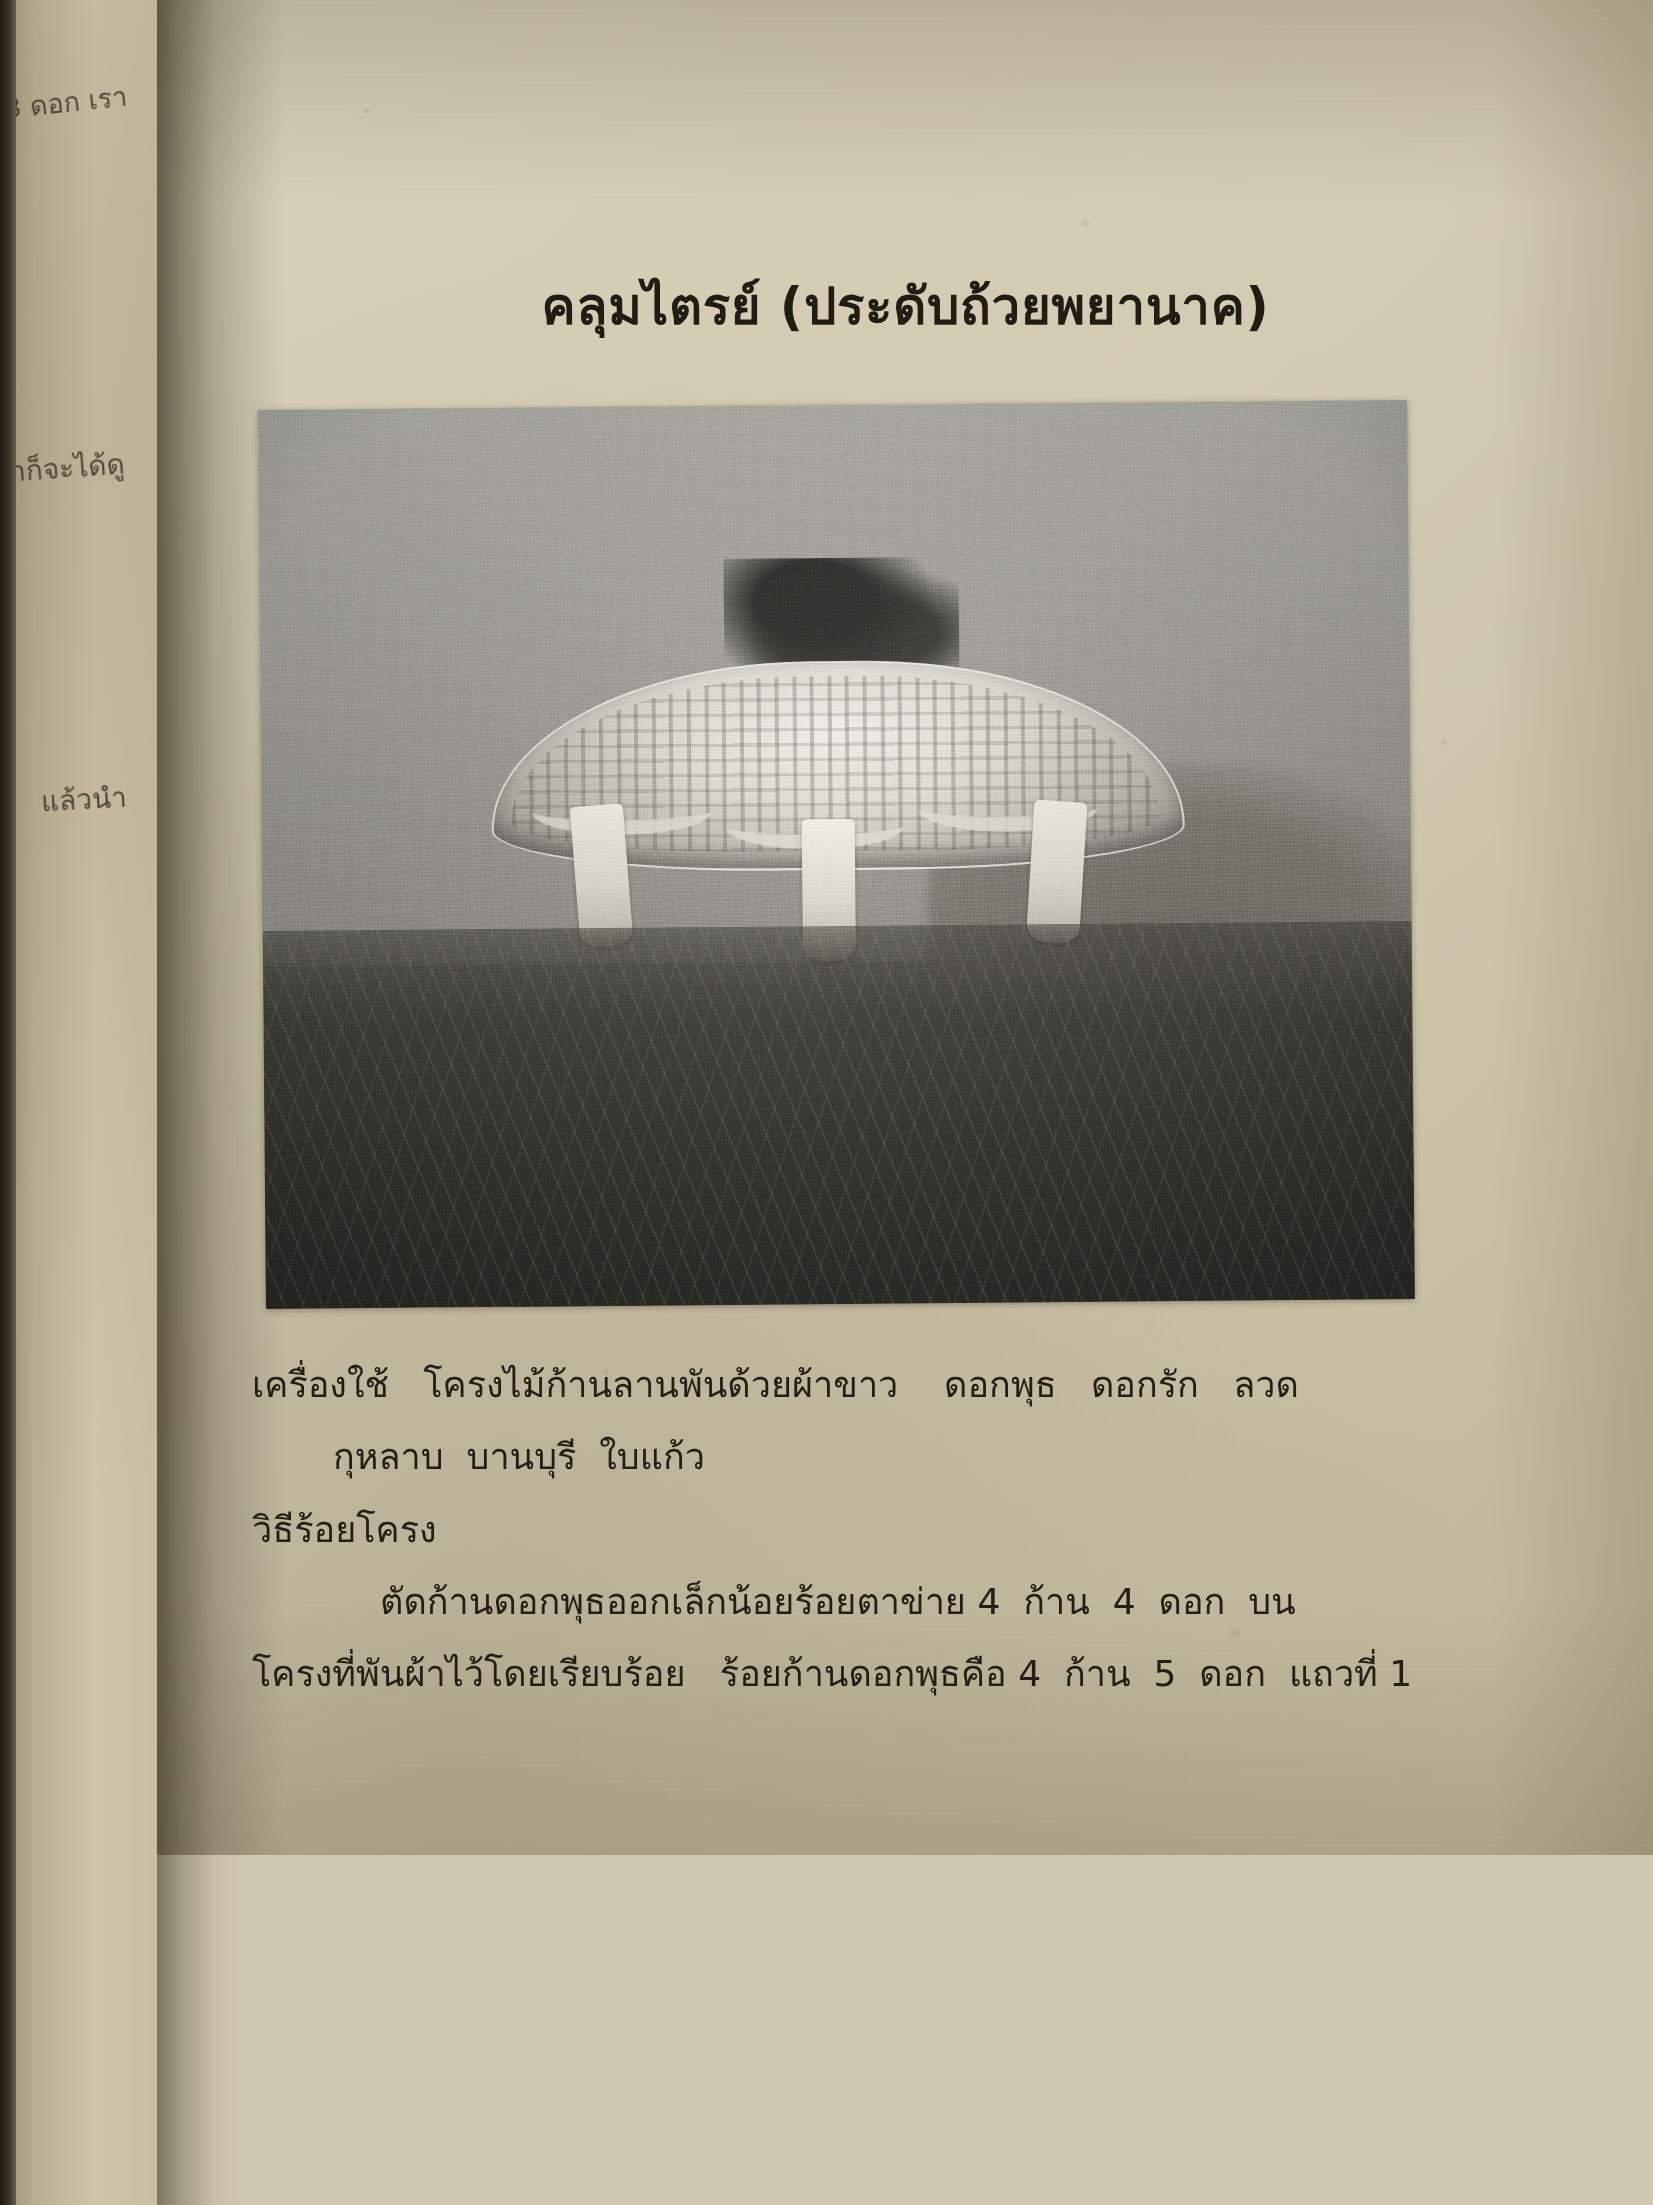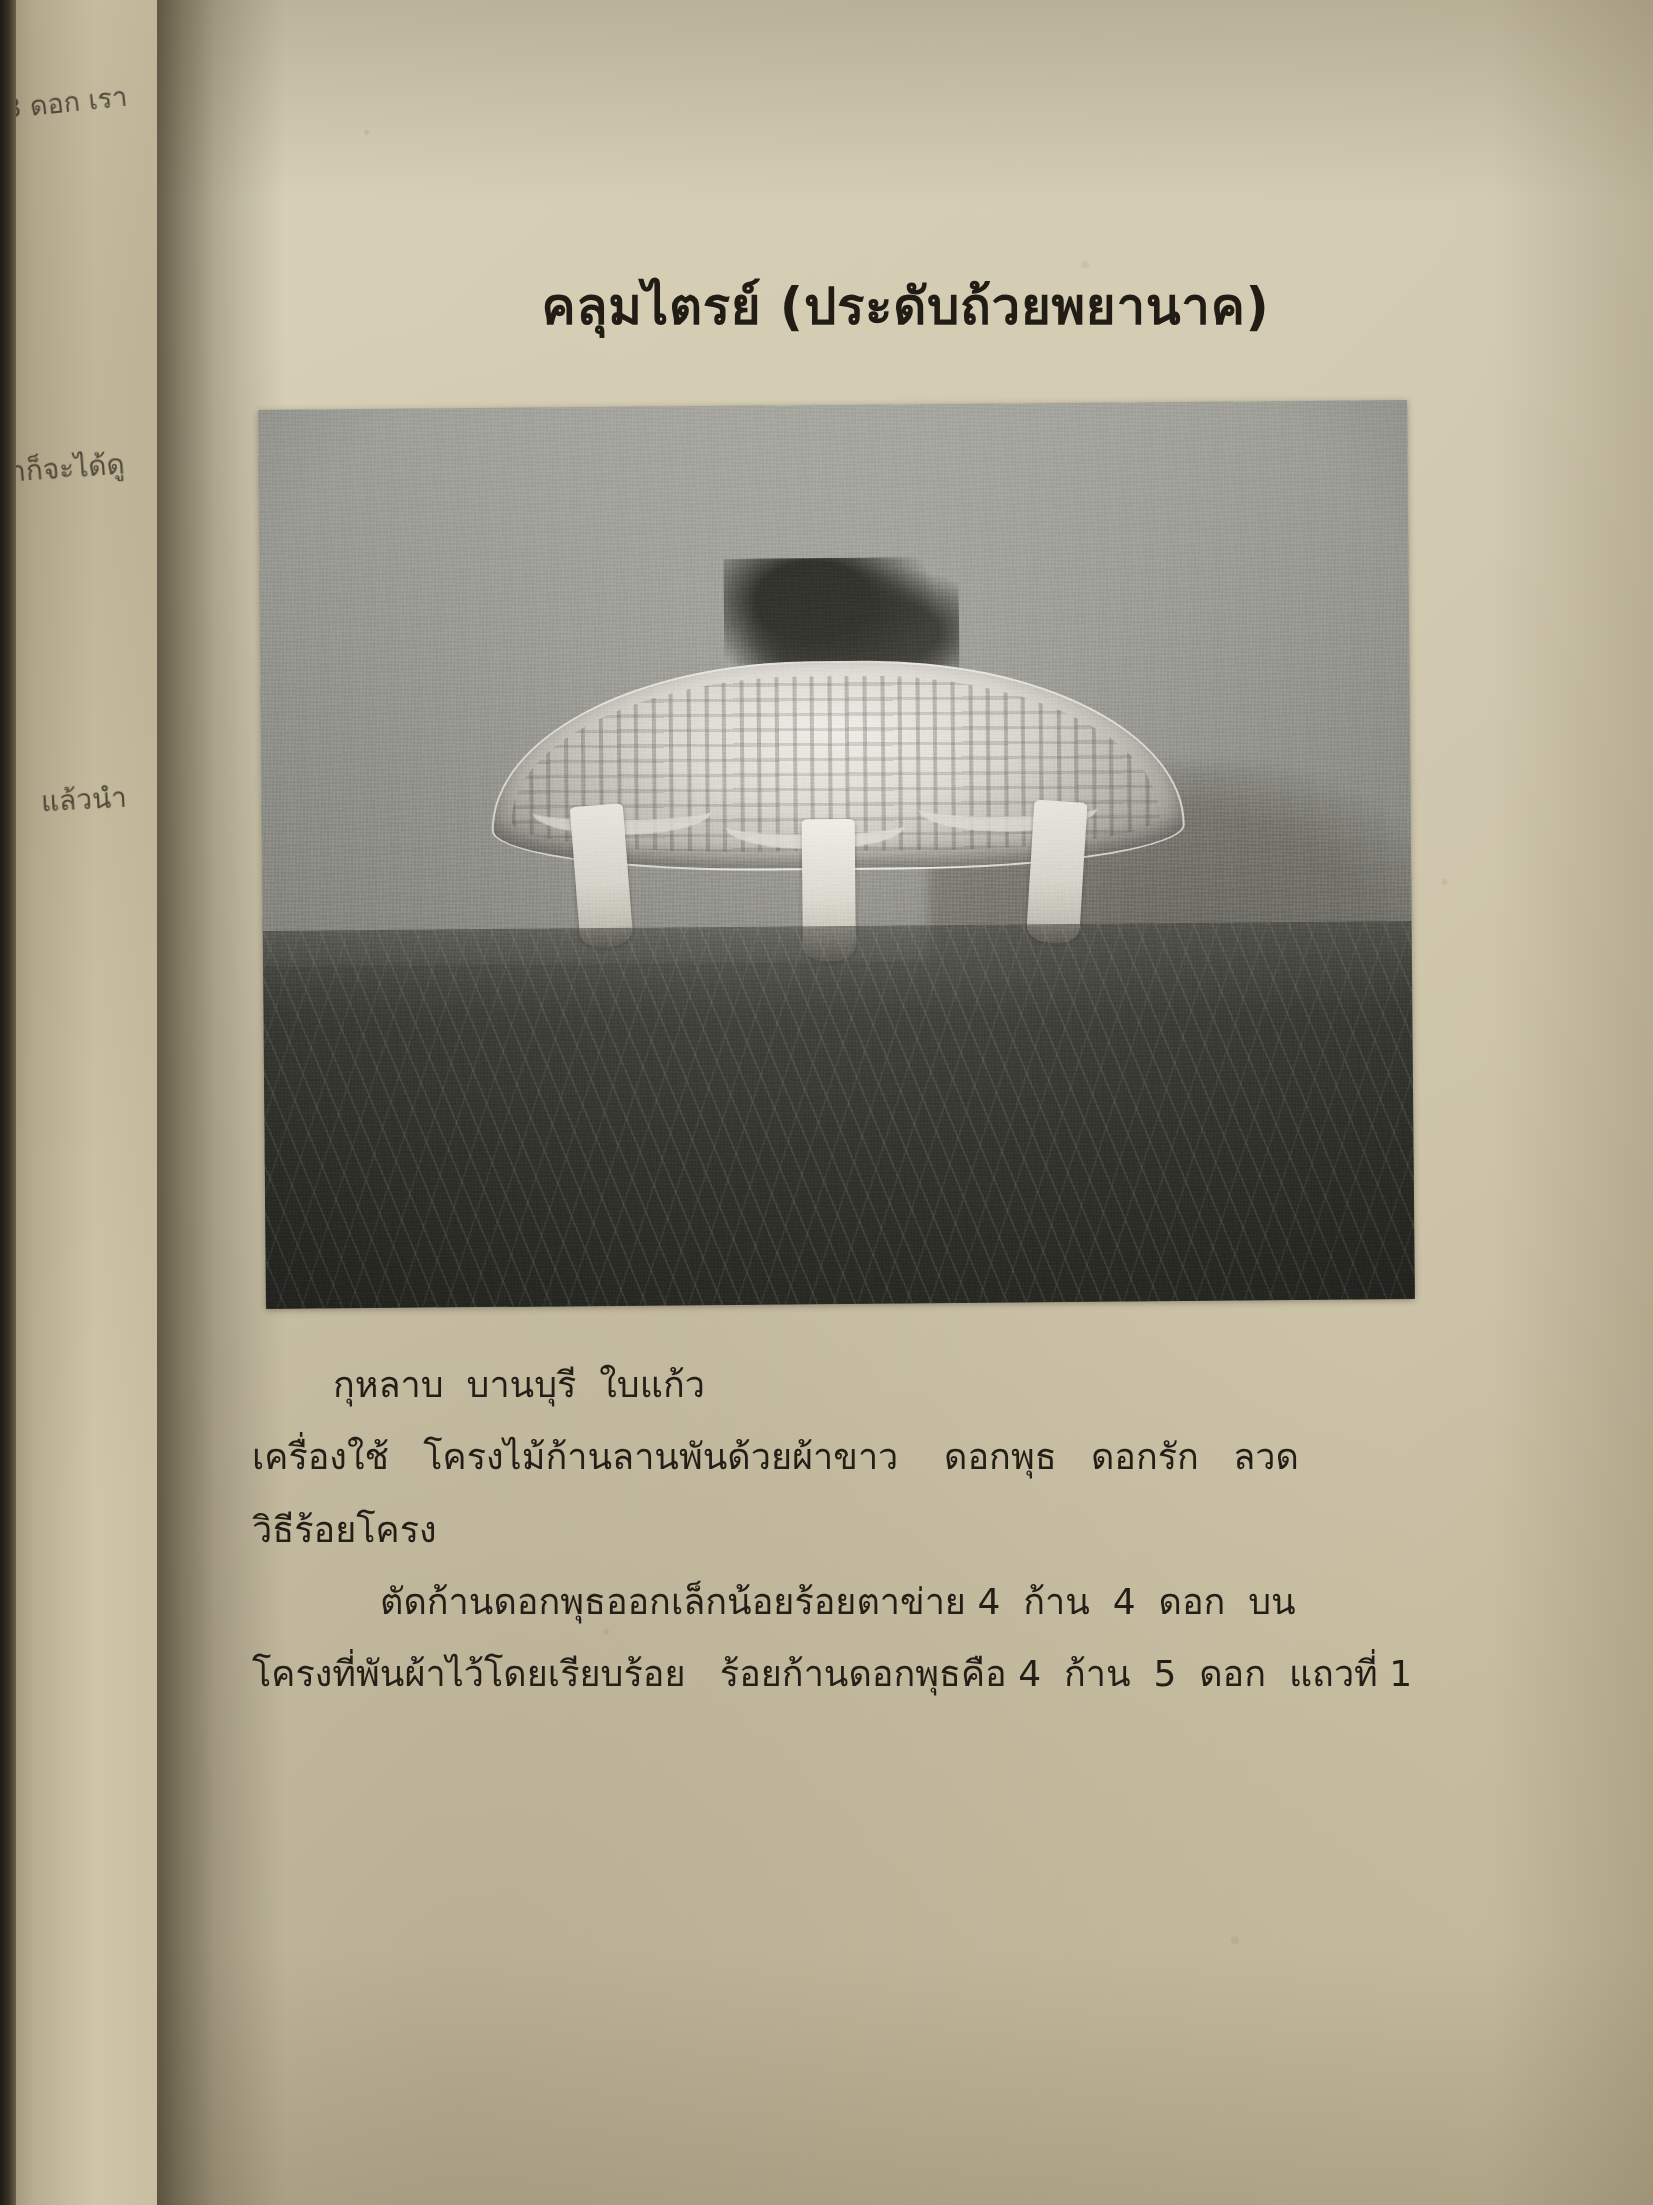--- a/index.html
+++ b/index.html
@@ -63,21 +63,21 @@
     width: 101px; height: 2205px;
     background: linear-gradient(to right, rgba(60,52,36,.72) 0%, rgba(90,80,58,.38) 38%, rgba(150,138,110,.12) 72%, rgba(0,0,0,0) 100%);
     z-index: 4;
     pointer-events: none;
   }
 
   
   .page {
     position: absolute;
     left: 157px; top: 0;
-    width: 1497px; height: 2205px;
+    width: 1497px; height: 1855px;
     background:
       radial-gradient(ellipse at 78% 8%, rgba(214,206,184,.55), rgba(0,0,0,0) 55%),
       radial-gradient(ellipse at 20% 95%, rgba(160,150,124,.45), rgba(0,0,0,0) 60%),
       linear-gradient(135deg, #d9d2ba 0%, #d2caaf 35%, #c9c0a4 70%, #bfb698 100%);
     z-index: 3;
     overflow: hidden;
   }
 
   
   .grain {
@@ -312,22 +312,22 @@
           </div>
 
           <div class="foreground"></div>
           <div class="fg-texture"></div>
           <div class="photo-noise"></div>
           <div class="photo-fade"></div>
         </div>
       </div>
 
       <div class="body-text">
+        <div class="line label-row"><span>เครื่องใช้</span><span>   </span><span>โครงไม้ก้านลานพันด้วยผ้าขาว    ดอกพุธ   ดอกรัก   ลวด</span></div>
         <div class="line indent2">กุหลาบ  บานบุรี  ใบแก้ว</div>
-        <div class="line label-row"><span>เครื่องใช้</span><span>   </span><span>โครงไม้ก้านลานพันด้วยผ้าขาว    ดอกพุธ   ดอกรัก   ลวด</span></div>
 
         <div class="line section-head">วิธีร้อยโครง</div>
 
         <div class="line indent para">ตัดก้านดอกพุธออกเล็กน้อยร้อยตาข่าย 4  ก้าน  4  ดอก  บน</div>
         <div class="line">โครงที่พันผ้าไว้โดยเรียบร้อย   ร้อยก้านดอกพุธคือ 4  ก้าน  5  ดอก  แถวที่ 1</div>
       </div>
 
     </div>
   </div>
 </div>

